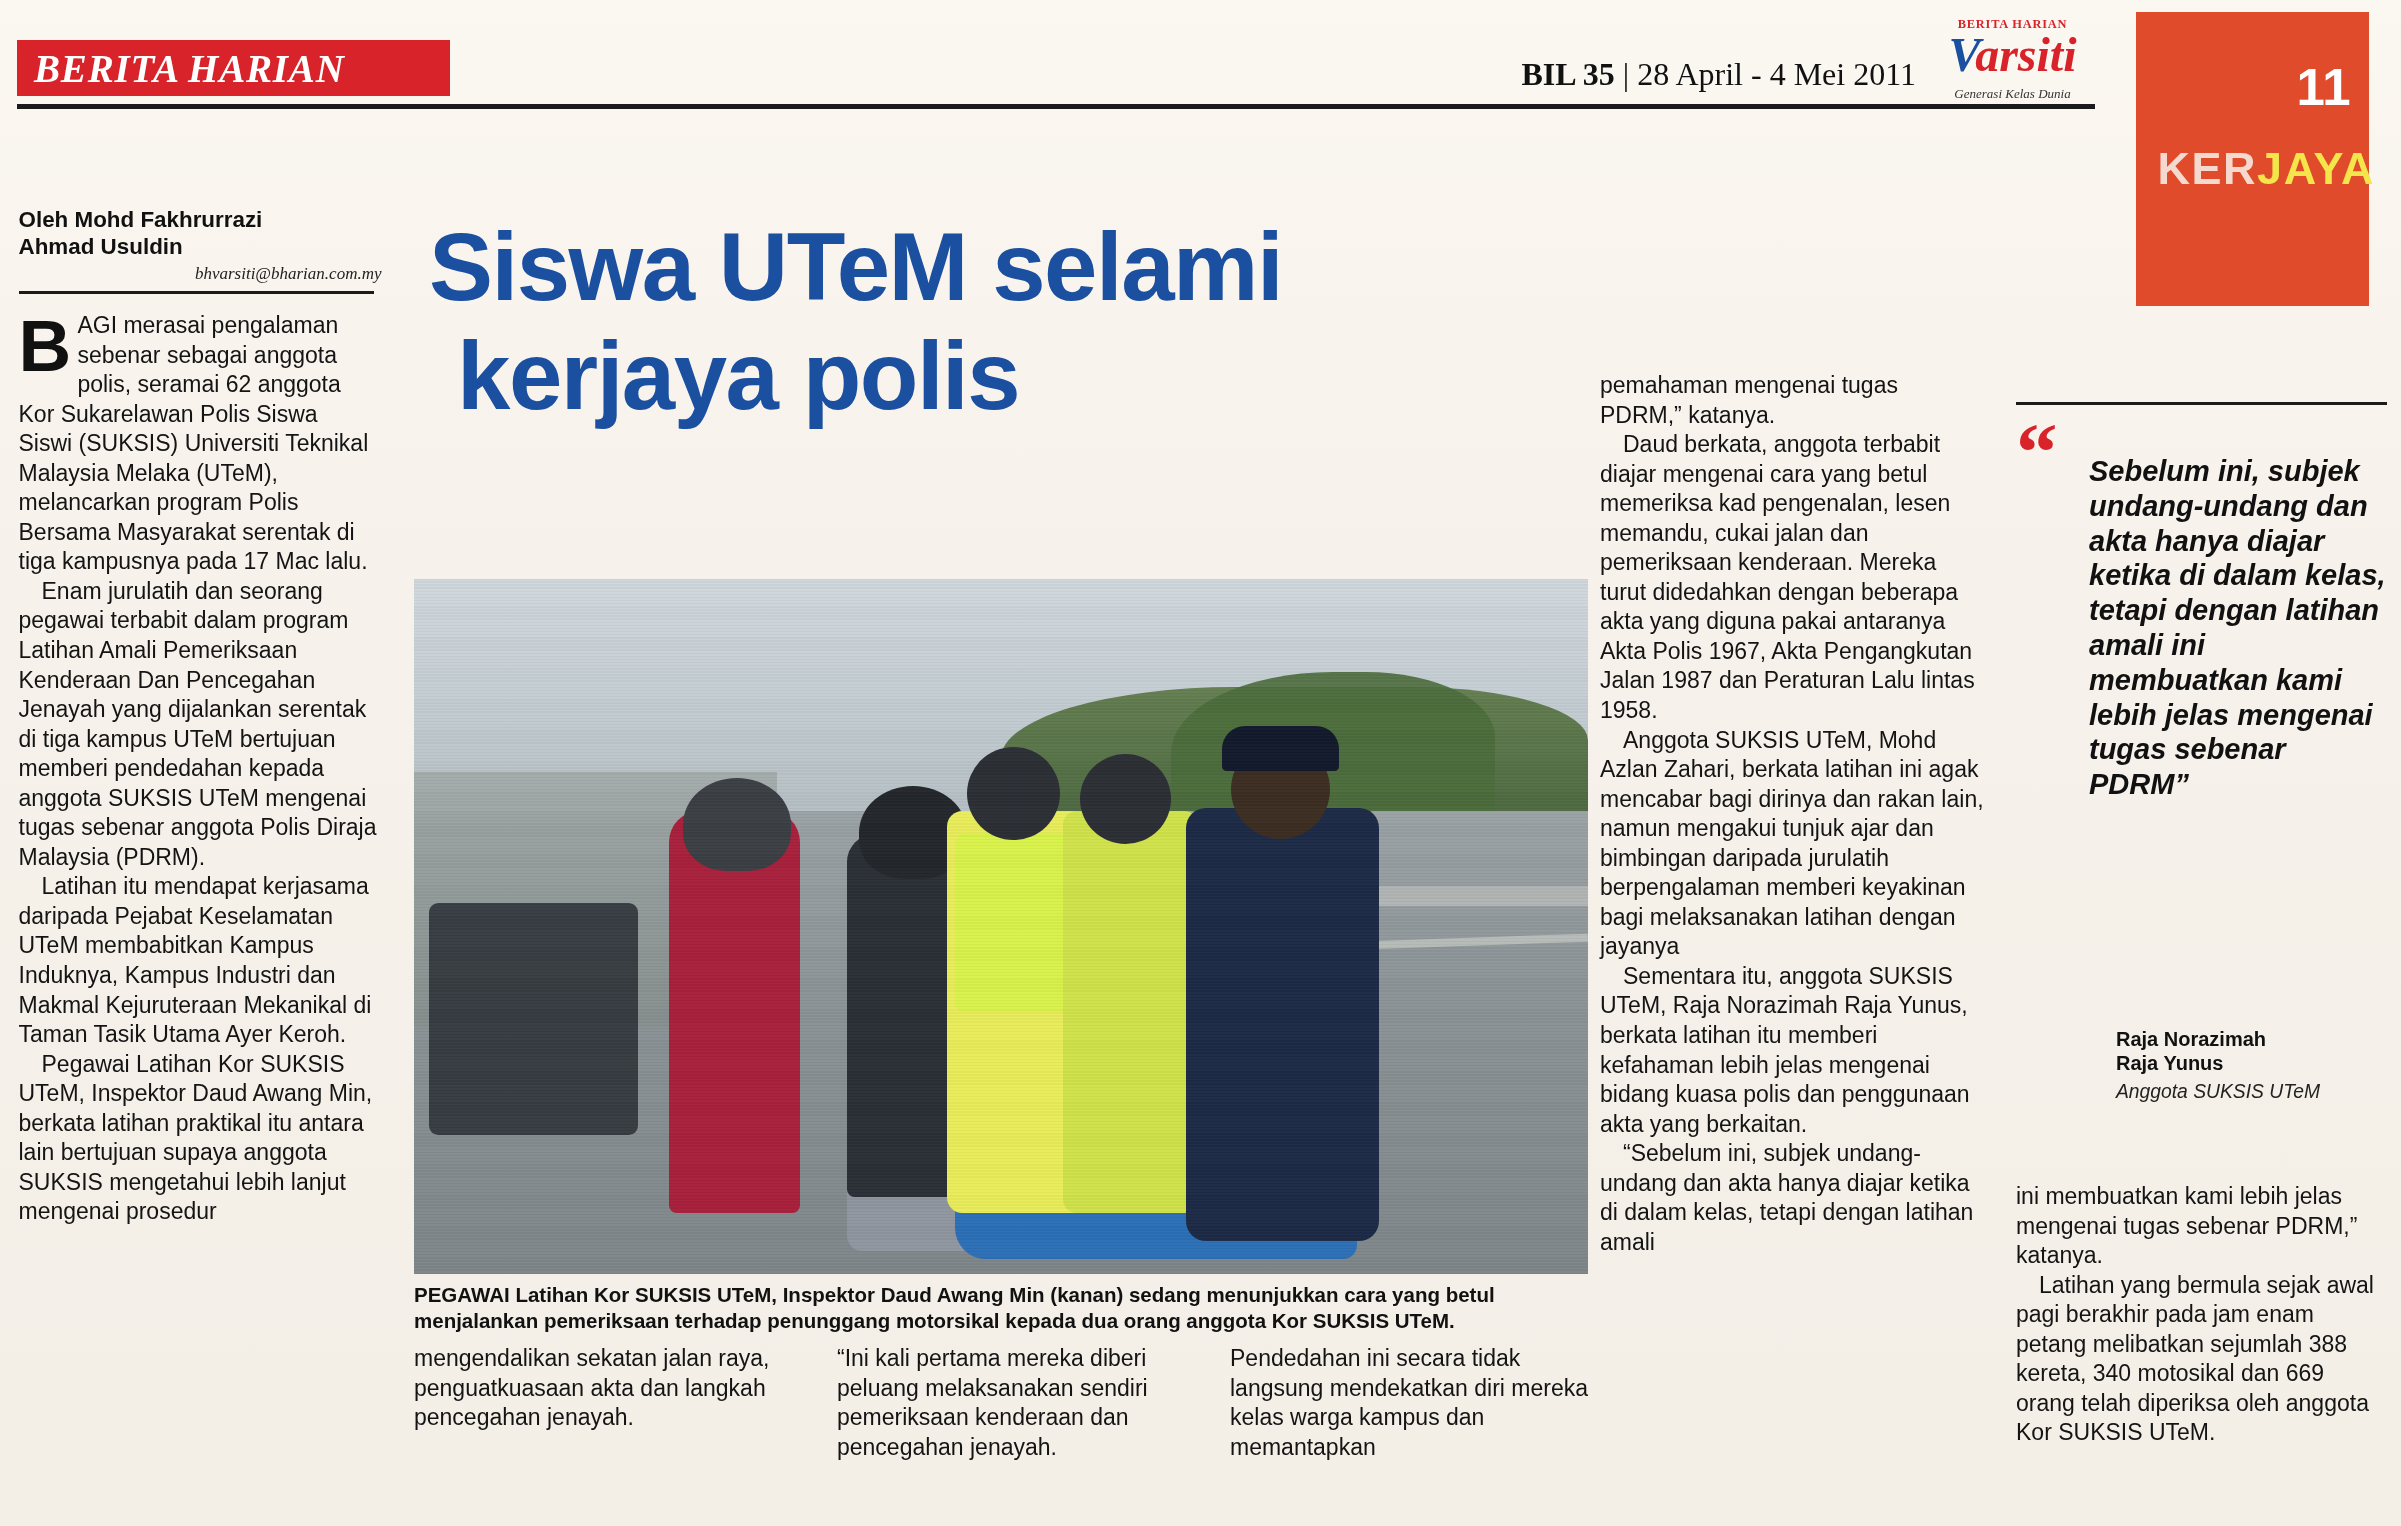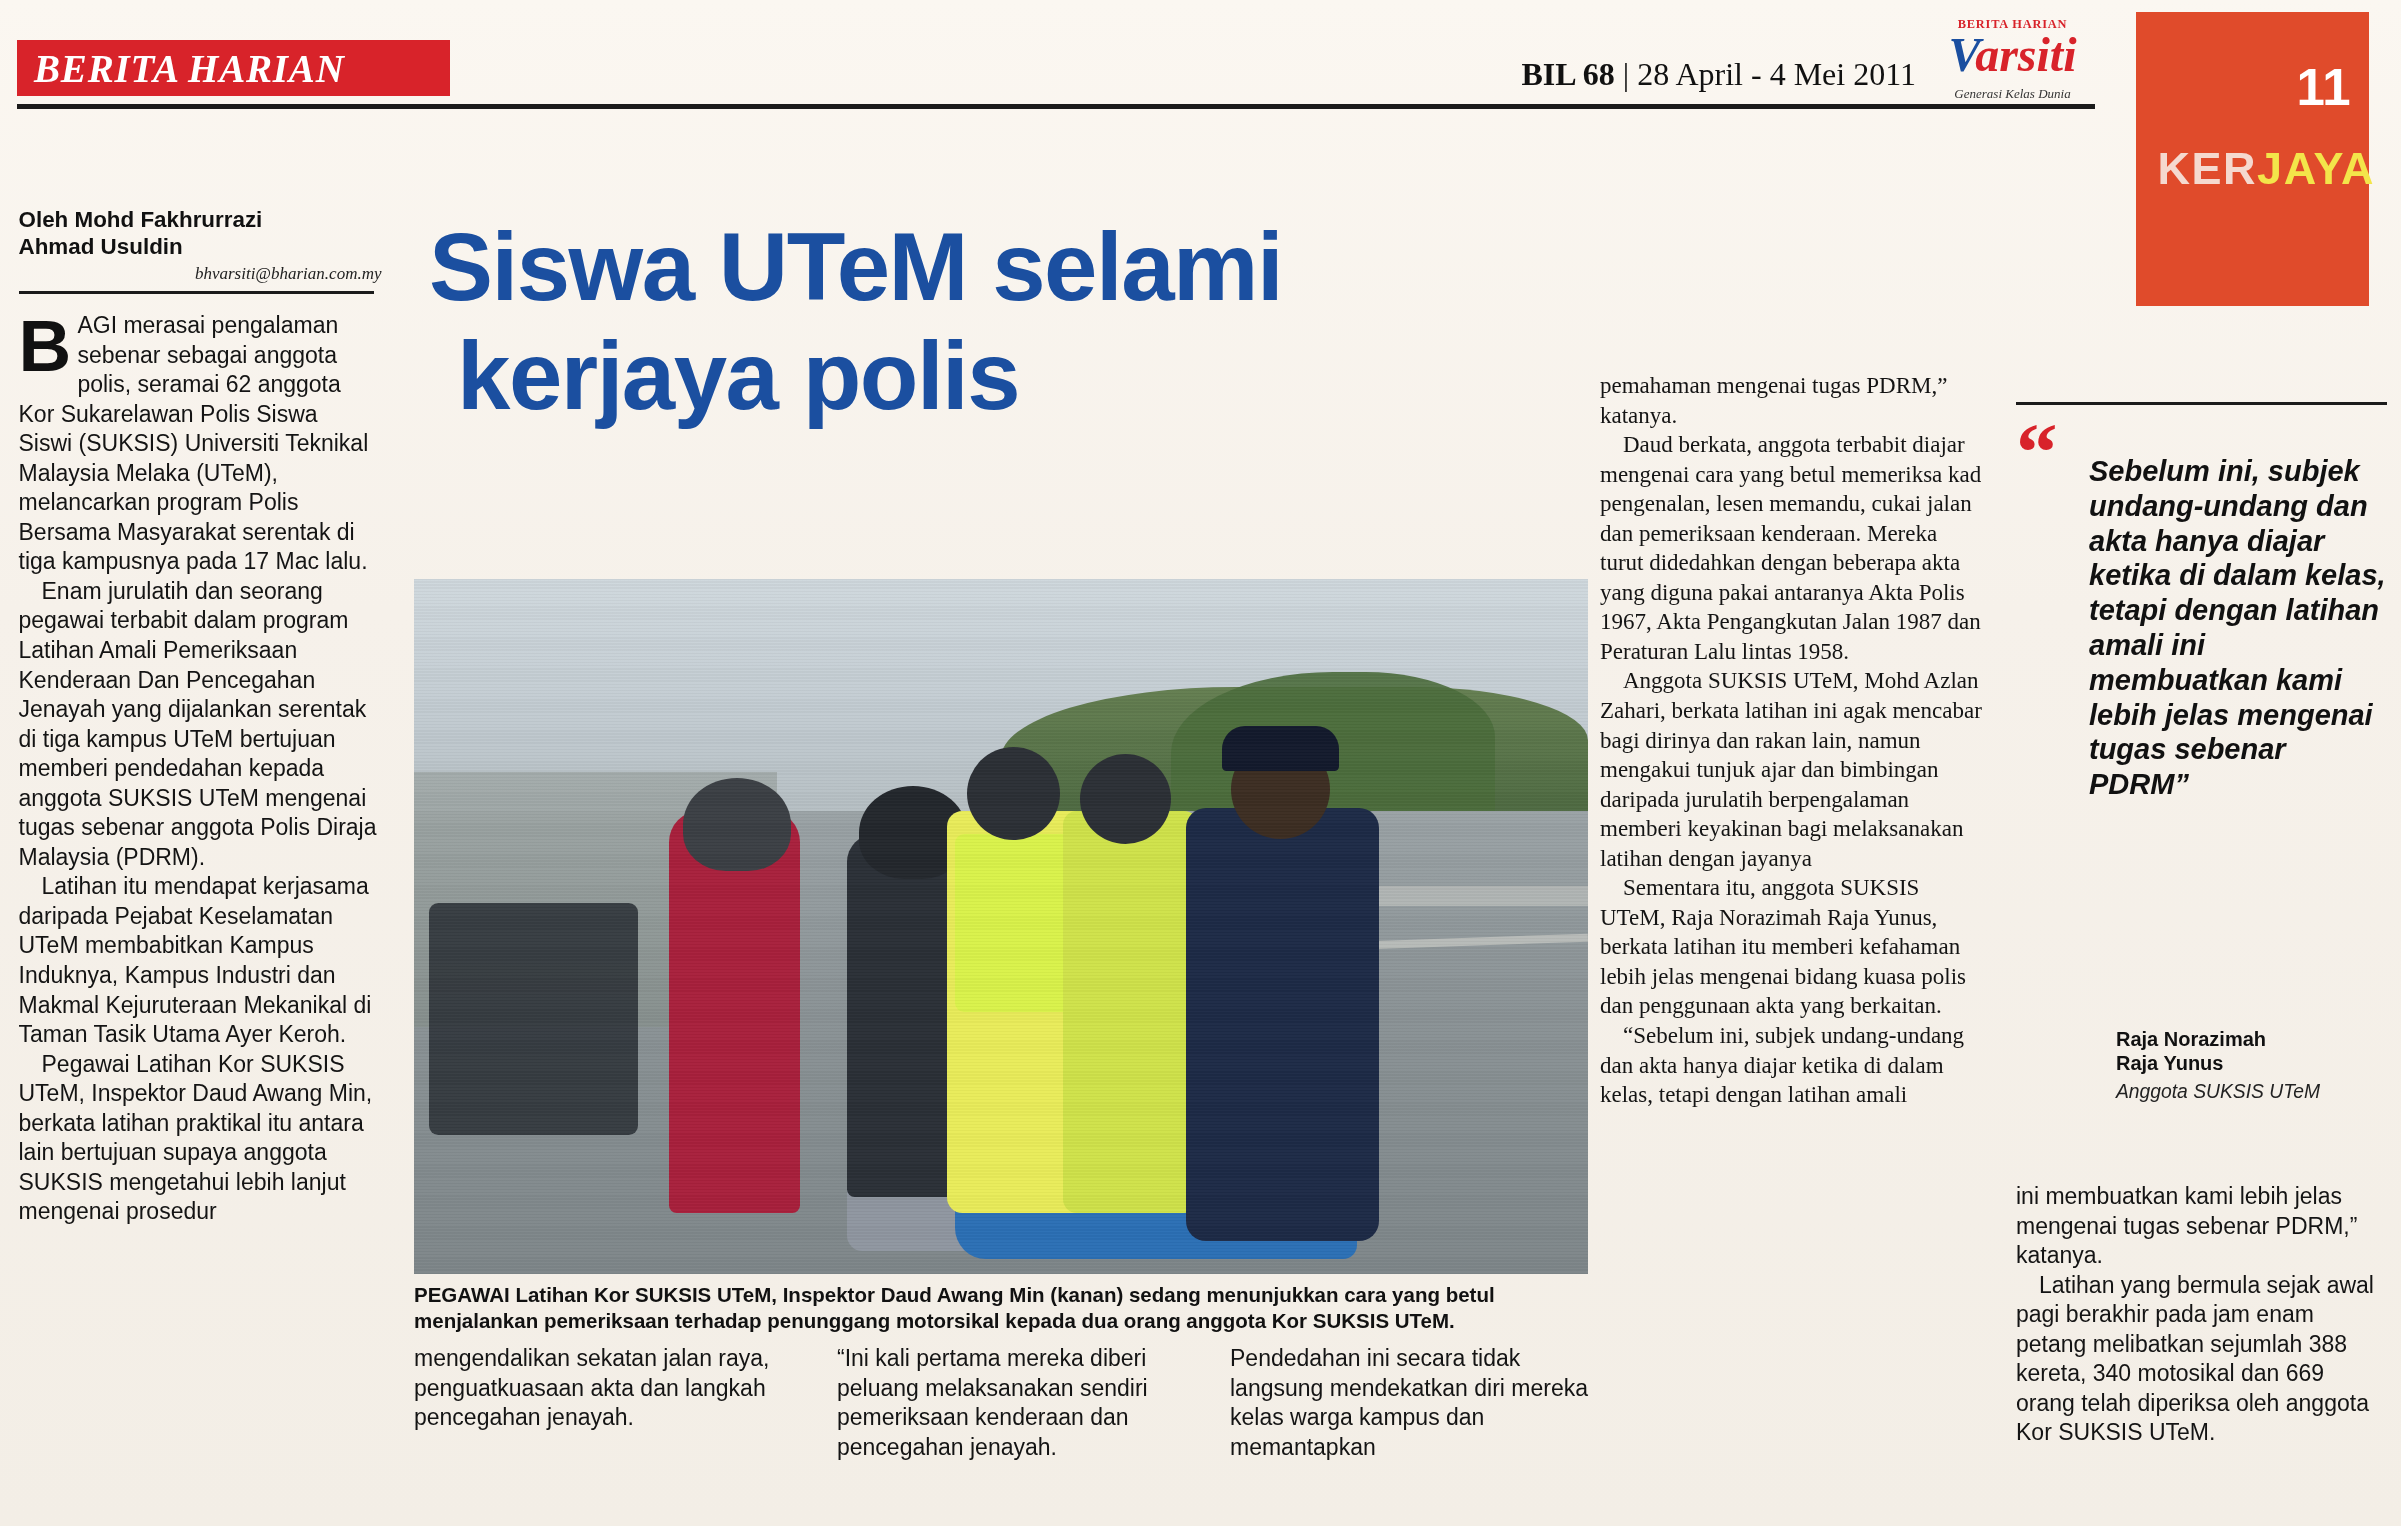--- a/index.html
+++ b/index.html
@@ -74,21 +74,21 @@
   .col p{margin:0 0 0 0;text-indent:23px;}
   .col p.first{text-indent:0;}
   .dropcap{
     float:left;font-family:"Liberation Sans",sans-serif;font-weight:bold;
     font-size:73px;line-height:0.82;margin:4.6px 6.2px 0 0;color:#111;
   }
   #col1{left:18.5px;top:311px;width:358px;}
   #col2a{left:414px;top:1344px;width:417px;}
   #col2b{left:837px;top:1344px;width:386px;}
   #col2c{left:1230px;top:1344px;width:363px;}
-  #col3{left:1600px;top:371px;width:386px;font-family:Liberation Serif, serif;}
+  #col3{left:1600px;top:371px;width:386px;}
   #col4{left:2016px;top:1182px;width:363px;}
   
   .photo{position:absolute;left:414px;top:579px;width:1174px;height:695px;overflow:hidden;background:#8c9aa6;}
   .sky{position:absolute;left:0;top:0;width:1174px;height:232px;background:linear-gradient(180deg,#cfd8dd 0%,#c3ccd2 55%,#b6bfc3 100%);}
   .trees{position:absolute;left:587px;top:108px;width:587px;height:178px;background:linear-gradient(180deg,#5f7a4a 0%,#3f5c34 100%);border-radius:40% 30% 0 0;opacity:.95;}
   .trees2{position:absolute;left:757px;top:93px;width:324px;height:162px;background:#4a6b3b;border-radius:50% 40% 0 0;opacity:.9;}
   .road{position:absolute;left:0;top:232px;width:1174px;height:463px;background:linear-gradient(180deg,#9aa2a5 0%,#8b9396 40%,#7e8689 100%);}
   .roadline{position:absolute;left:695px;top:363px;width:479px;height:7.7px;background:#d8d8d2;opacity:.55;transform:rotate(-2deg);}
   .kerb{position:absolute;left:587px;top:307px;width:587px;height:20px;background:#b9bdba;opacity:.8;}
   .crowdblur{position:absolute;left:0px;top:193px;width:363px;height:255px;background:linear-gradient(180deg,#9fa7a6 0%,#868f8c 100%);opacity:.85;}
@@ -140,21 +140,21 @@
 <body>
 
 <div class="page">
 
   <div class="masthead">
     <div class="bh-logo">
       <span>BERITA HARIAN</span>
     </div>
     <div class="rule"></div>
     <div class="issue">
-      <b>BIL 68</b>
+      <b>BIL 35</b>
       <span>|</span>
       <span>28 April - 4 Mei 2011</span>
     </div>
     <div class="varsiti">
       <div class="v-top">BERITA HARIAN</div>
       <div class="v-main"><span>V</span><i>arsiti</i></div>
       <div class="v-sub">Generasi Kelas Dunia</div>
     </div>
     <div class="kerjaya-box">
       <div class="num">11</div>

